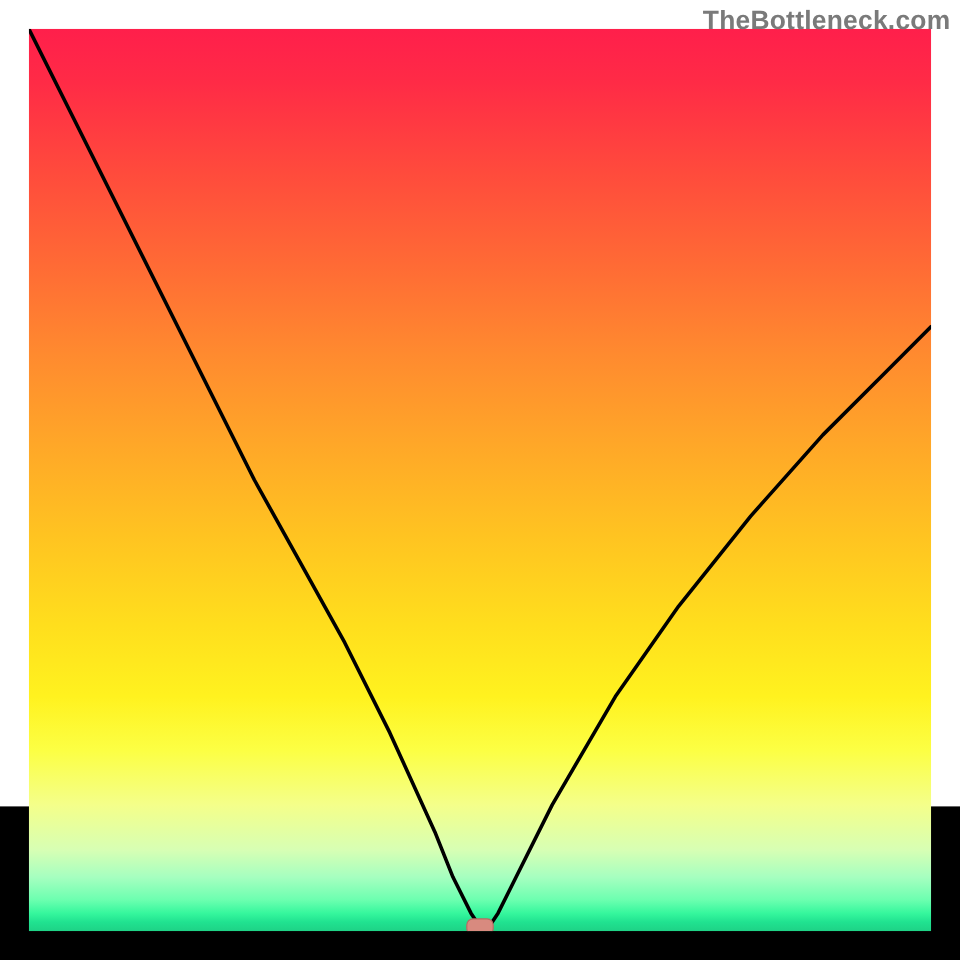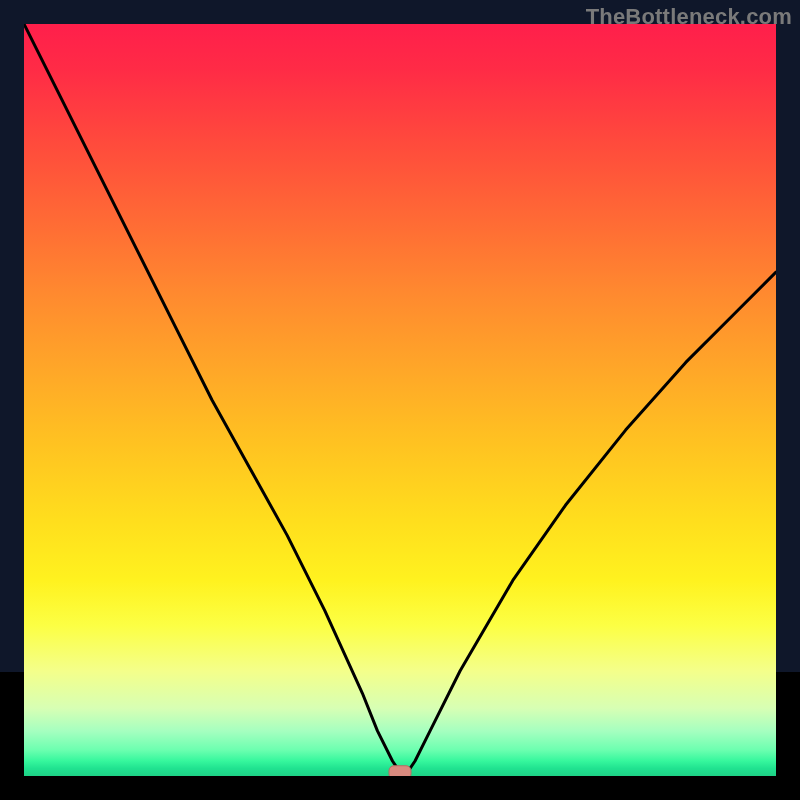--- a/index.html
+++ b/index.html
@@ -10,21 +10,21 @@
     background: #000;
     font-family: Arial, Helvetica, sans-serif;
     overflow: hidden;
   }
   .frame {
     position: absolute;
     left: 0;
     top: 0;
     width: 800px;
     height: 672px;
-    background: #0f172a;
+    background: #ffffff;
   }
   .plot-area {
     position: absolute;
     left: 24px;
     top: 24px;
     width: 752px;
     height: 752px;
     overflow: hidden;
   }
   .gradient-bg {

